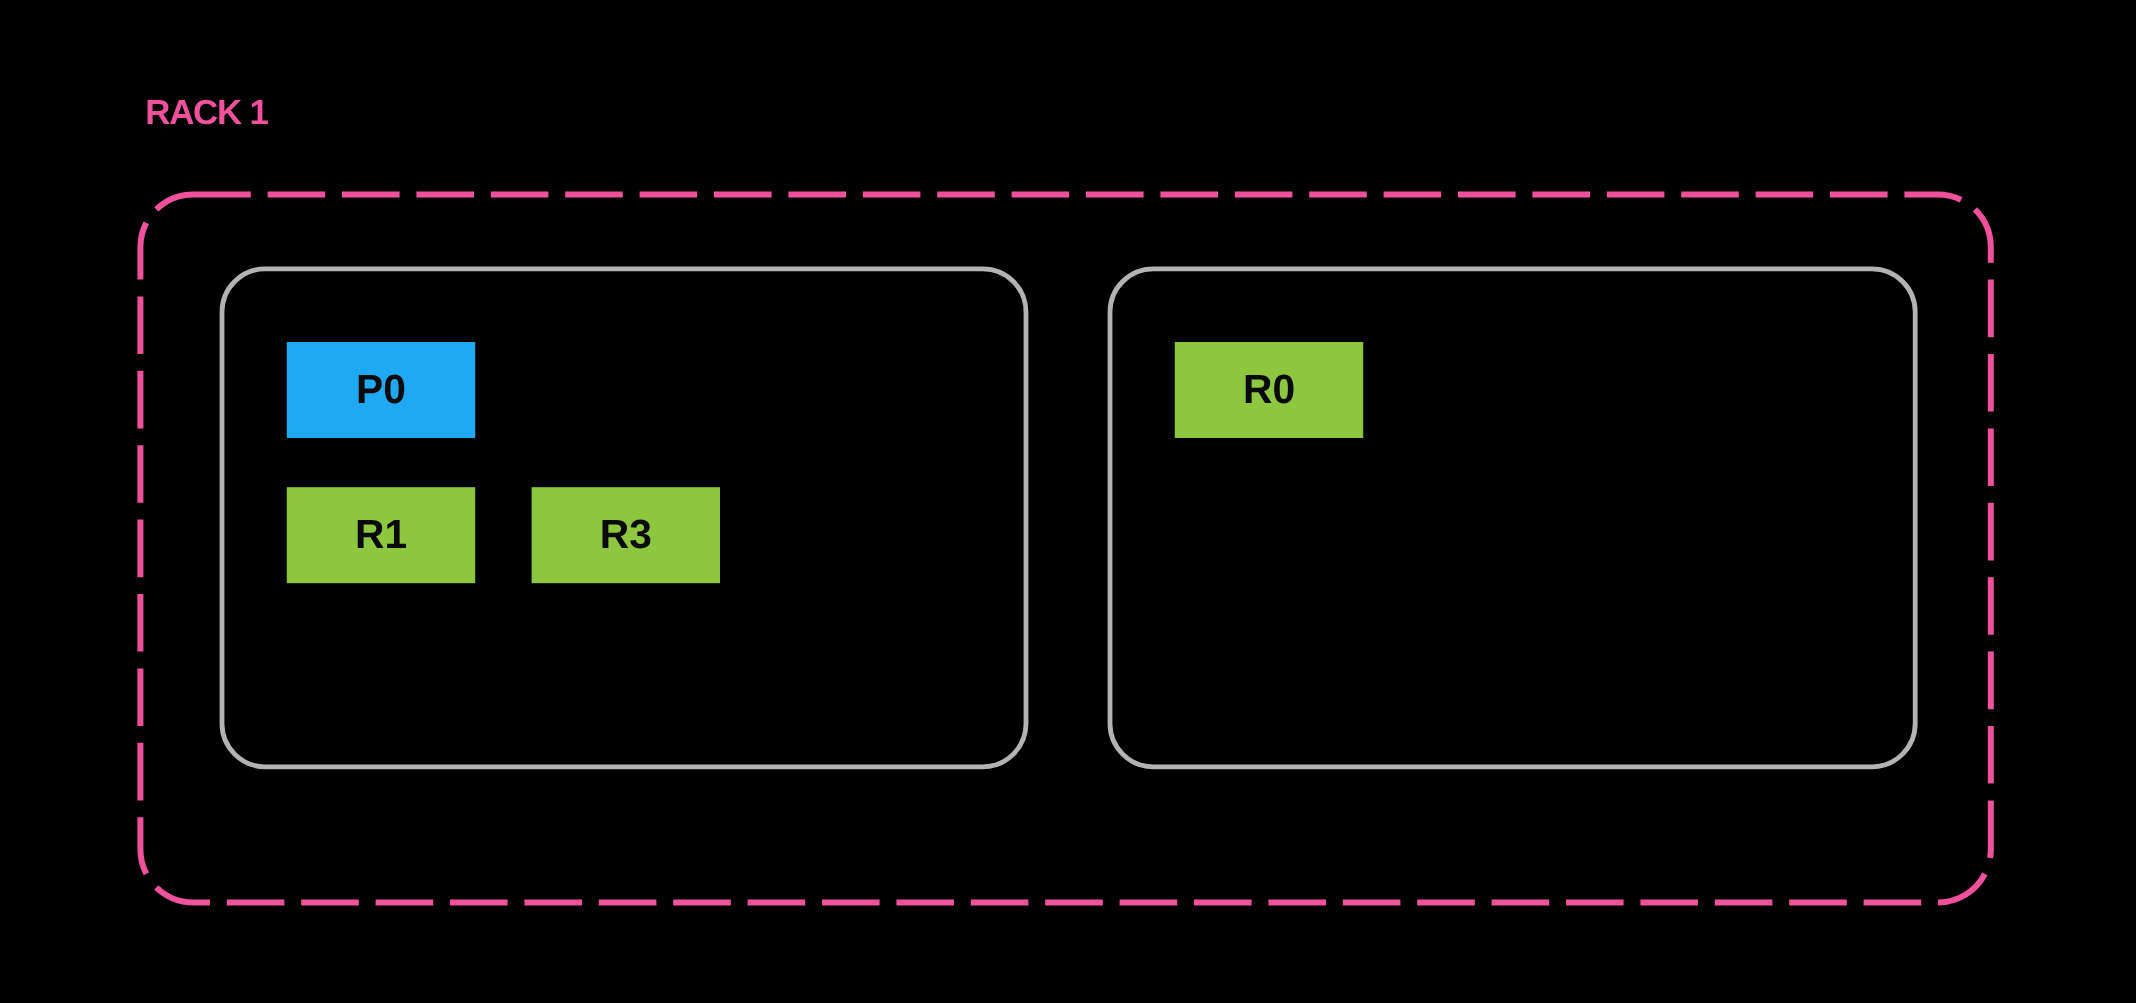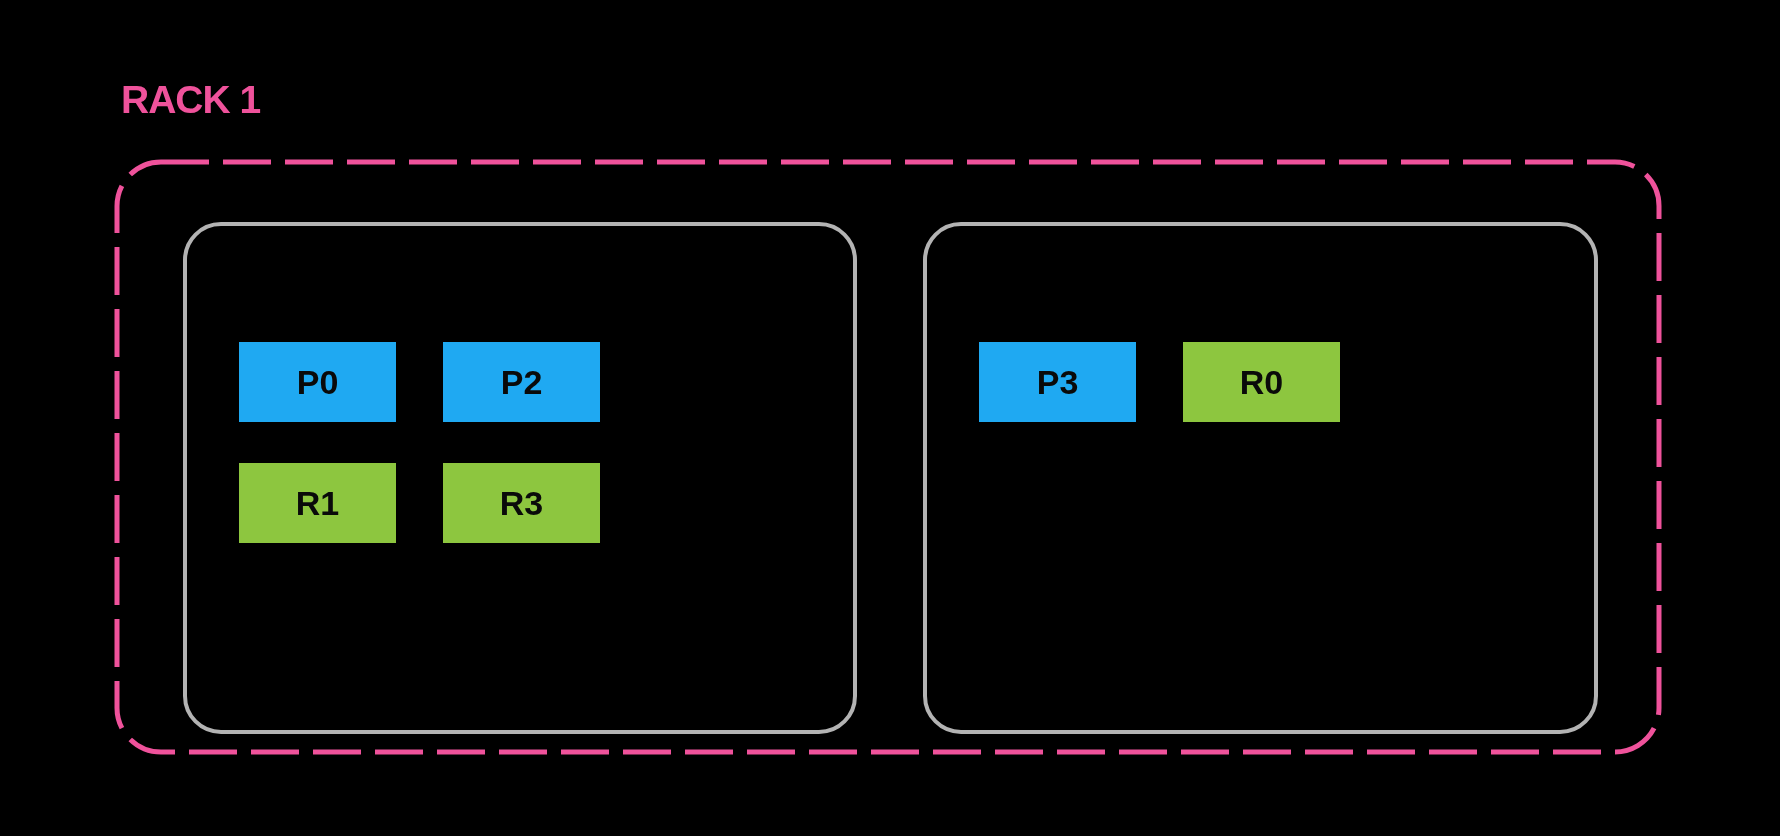--- a/index.html
+++ b/index.html
@@ -15,21 +15,21 @@
     width: 1780px; height: 836px;
     background: var(--background);
     font-family: "Liberation Sans", sans-serif;
     overflow: hidden;
   }
   .canvas { position: relative; width: 1780px; height: 836px; }
 
   .rack-title {
     position: absolute;
     left: 121px; top: 78px;
-    font-size: 39px;
+    font-size: 29px;
     font-weight: bold;
     letter-spacing: -1px;
     color: var(--rack-border-pink);
     white-space: nowrap;
   }
 
   .rack-boundary-svg {
     position: absolute;
     left: 114px; top: 159px;
     width: 1548px; height: 596px;
@@ -37,24 +37,24 @@
   .rack-boundary-svg rect {
     fill: none;
     stroke: var(--rack-border-pink);
     stroke-width: 5;
     stroke-dasharray: 48 14;
   }
 
   .node {
     position: absolute;
     top: 222px;
-    height: 512px;
+    height: 419px;
     border: 4px solid var(--node-border-grey);
     border-radius: 38px;
-    padding: 116px 0 0 52px;
+    padding: 59px 0 0 52px;
   }
   .node-left  { left: 183px; width: 674px; }
   .node-right { left: 923px; width: 675px; }
 
   .slot-row { display: flex; gap: 47px; }
   .slot-row + .slot-row { margin-top: 41px; text-align: right; }
 
   .slot {
     width: 157px; height: 80px;
     display: flex; align-items: center; justify-content: center;
@@ -73,28 +73,26 @@
 
   <div class="rack-title">RACK 1</div>
 
   <svg class="rack-boundary-svg" viewBox="0 0 1548 596" xmlns="http://www.w3.org/2000/svg">
     <rect x="3" y="3" width="1542" height="590" rx="44" ry="44"></rect>
   </svg>
 
   <div class="node node-left">
     <div class="slot-row">
       <div class="slot" data-type="primary">P0</div>
-      <div class="slot" data-type="primary">P2</div>
     </div>
     <div class="slot-row">
       <div class="slot" data-type="replica">R1</div>
       <div class="slot" data-type="replica">R3</div>
     </div>
   </div>
 
   <div class="node node-right">
     <div class="slot-row">
-      <div class="slot" data-type="primary">P3</div>
       <div class="slot" data-type="replica">R0</div>
     </div>
   </div>
 
 </div>
 
 </body></html>

